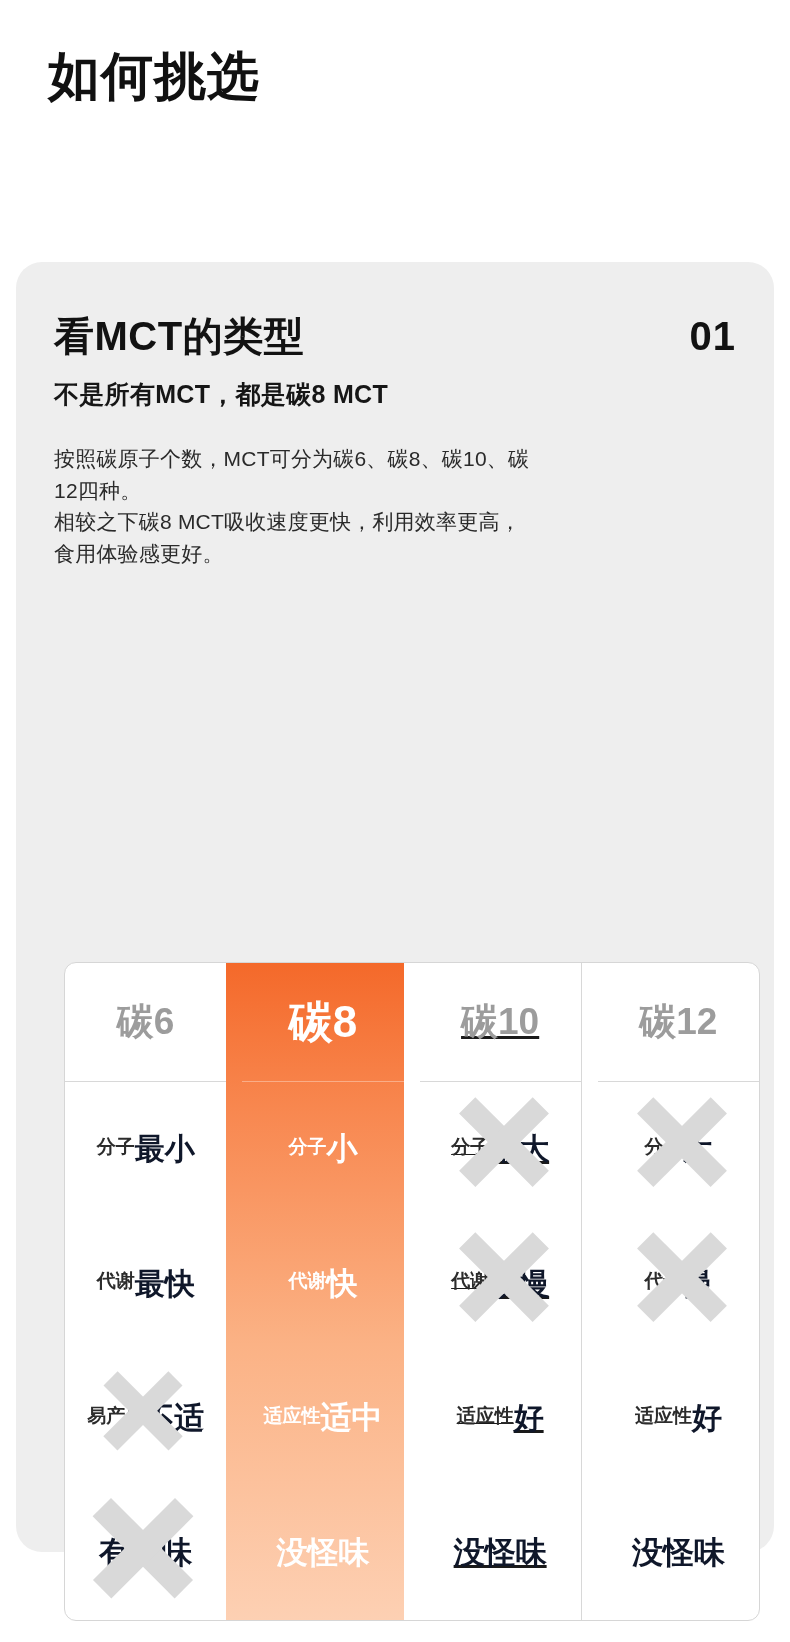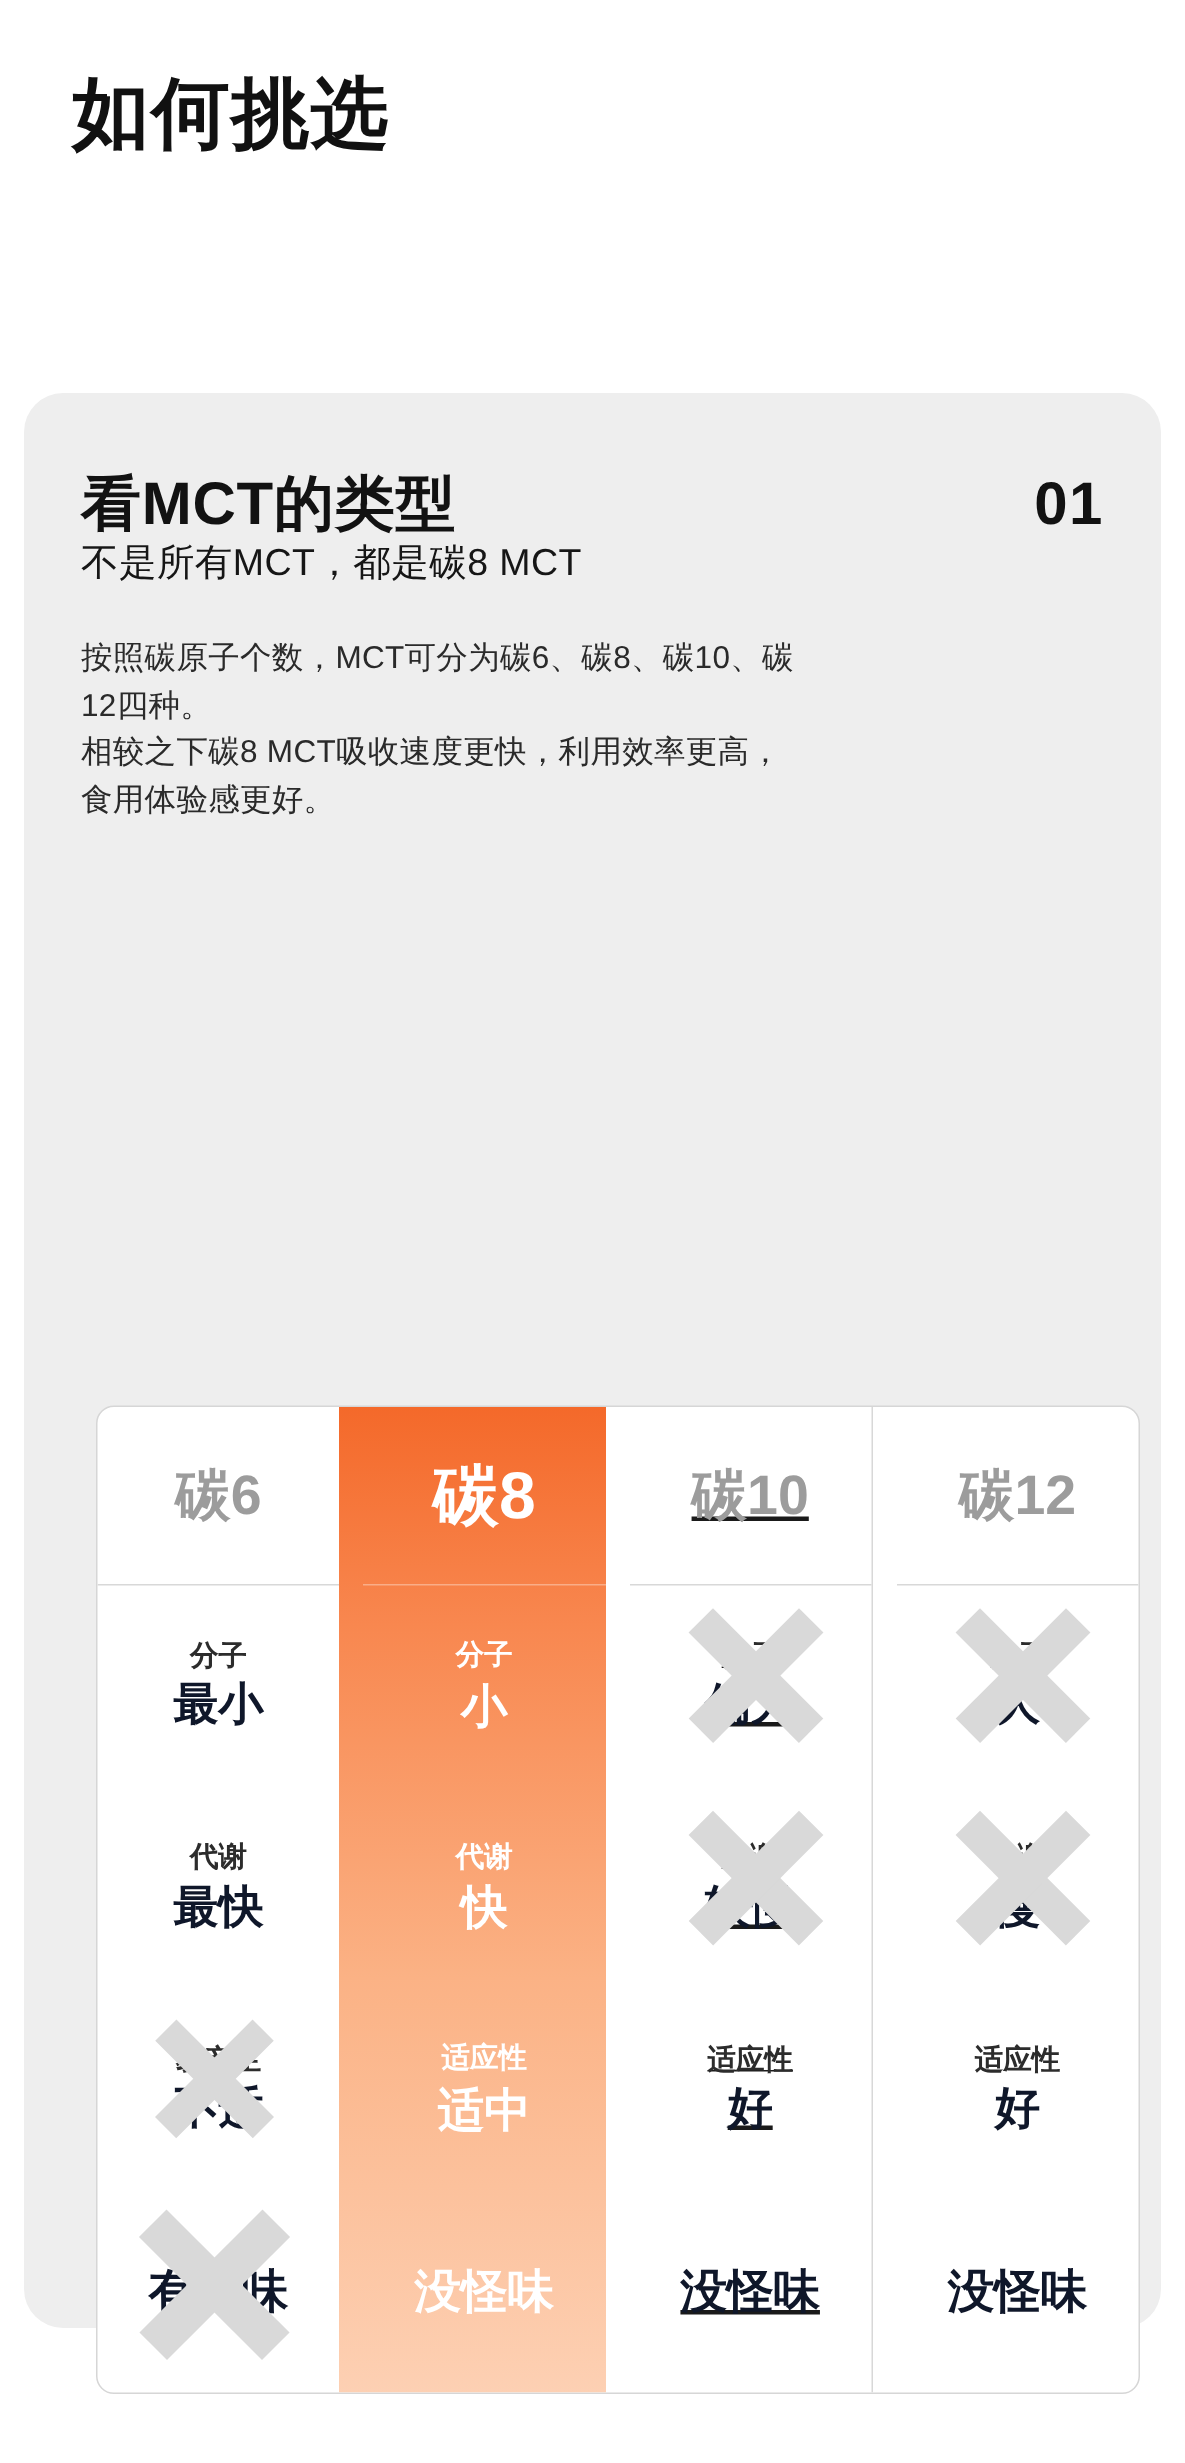--- a/index.html
+++ b/index.html
@@ -68,41 +68,42 @@
     letter-spacing: 0.5px;
   }
   .card-number {
     font-size: 40px;
     font-weight: bold;
     color: #121212;
     letter-spacing: 1px;
     line-height: 1.1;
   }
   .card-subtitle {
+    margin-top: 20px;
     font-size: 25px;
-    font-weight: normal;
+    font-weight: bold;
     color: #161616;
     letter-spacing: 0.3px;
   }
   .card-body {
     margin-top: 32px;
     font-size: 21px;
     line-height: 1.5;
     color: #2a2a2a;
     letter-spacing: 0.2px;
   }
   .card-body p {
     margin: 0;
   }
 
   
   .table-wrap {
     position: absolute;
     left: 48px;
-    top: 675px;
+    top: 700px;
     width: 694px;
     height: 657px;
     background: #ffffff;
     border: 1px solid #d6d6d6;
     border-radius: 12px;
     overflow: hidden;
   }
   .table {
     display: flex;
     width: 100%;
@@ -141,21 +142,21 @@
   }
   .col.highlight .col-head {
     color: #ffffff;
     font-size: 44px;
     border-bottom: 1px solid rgba(255,255,255,0.35);
   }
 
   .cell {
     flex: 1 1 0;
     display: flex;
-    flex-direction: column;
+    flex-direction: row;
     align-items: center;
     justify-content: center;
     position: relative;
     z-index: 2;
     padding: 4px 0;
   }
   .cell .small {
     font-size: 19px;
     font-weight: bold;
     color: #2c2c2c;

